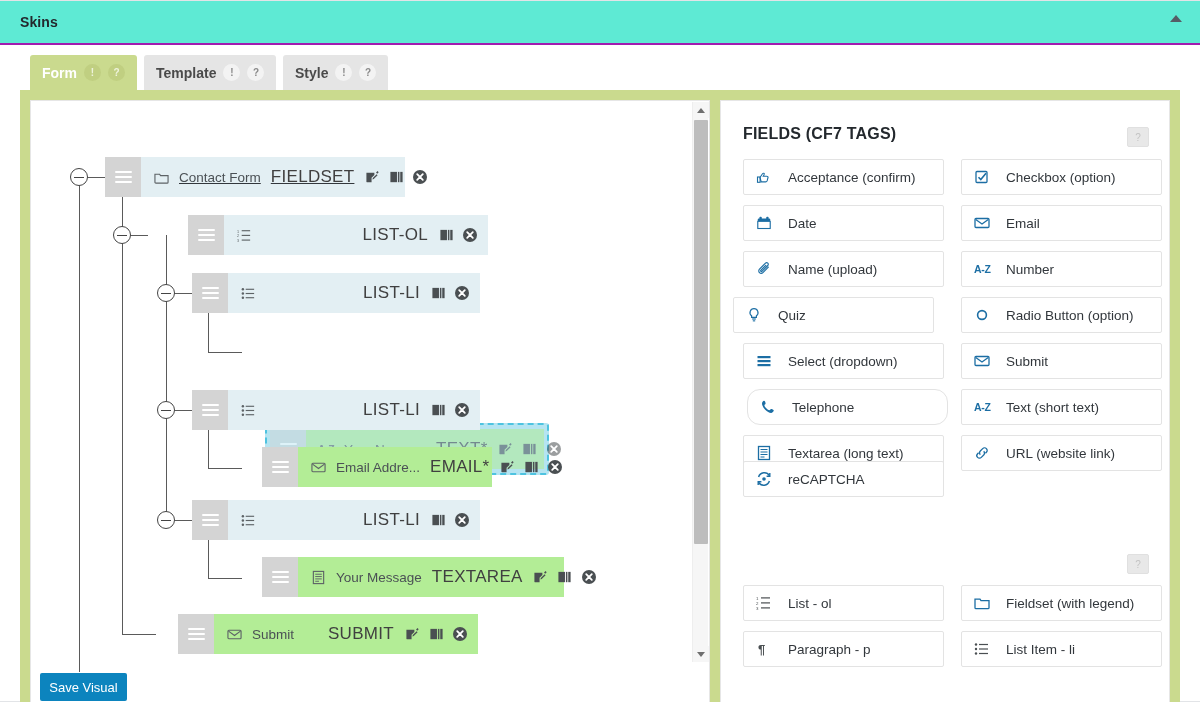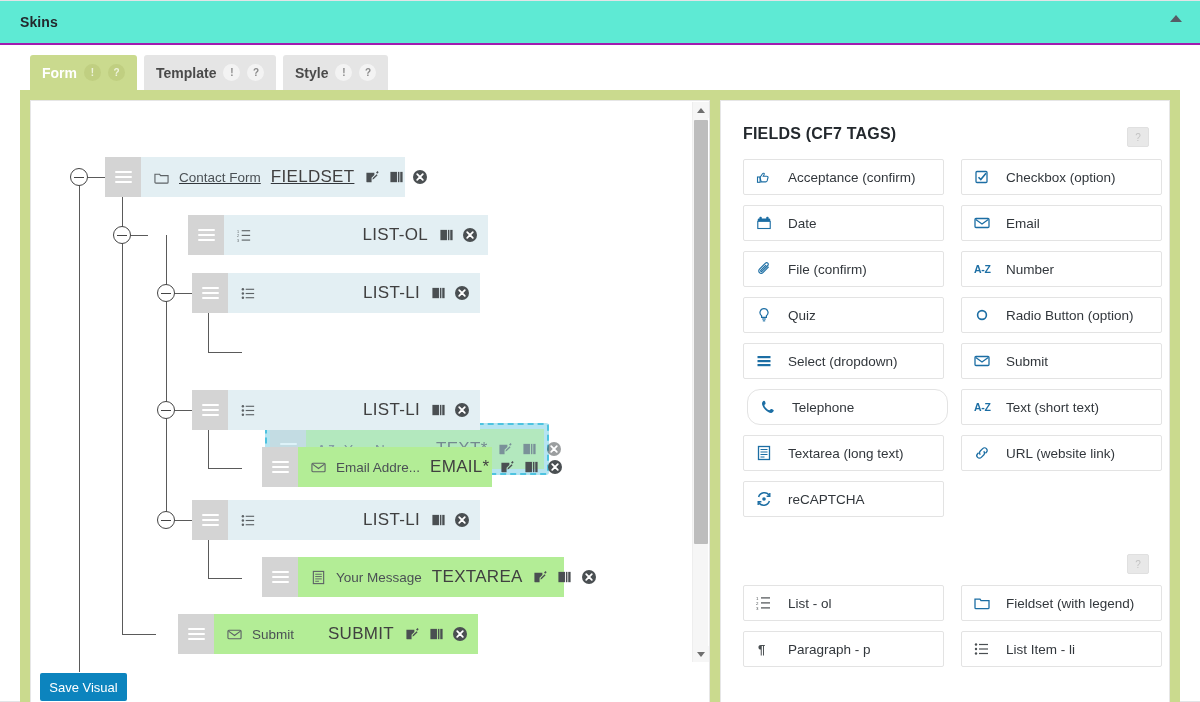--- a/index.html
+++ b/index.html
@@ -588,28 +588,28 @@
           </span>
         <span class="f-label">Email</span>
       </div>
 
       <div class="field-btn" style="left:22px;  top:150px;">
         <span class="f-icon">
             <svg width="16" height="16" viewBox="0 0 16 16">
               <path d="M12.3 6.2 6.9 11.6a2.4 2.4 0 0 1-3.4-3.4l6-6a1.6 1.6 0 0 1 2.3 2.3L5.9 10.4a.8.8 0 0 1-1.1-1.1l5-5" fill="none" stroke="currentColor" stroke-width="1.2" stroke-linecap="round"></path>
             </svg>
           </span>
-        <span class="f-label">File (confirm)</span>
+        <span class="f-label">Name (upload)</span>
       </div>
       <div class="field-btn" style="left:240px; top:150px;">
         <span class="f-icon az">A-Z</span>
         <span class="f-label">Number</span>
       </div>
 
-      <div class="field-btn" style="left:22px;  top:196px;">
+      <div class="field-btn" style="left:12px;  top:196px;">
         <span class="f-icon">
             <svg width="16" height="16" viewBox="0 0 16 16">
               <path d="M8 1.6a4 4 0 0 0-2.4 7.2v1.6h4.8V8.8A4 4 0 0 0 8 1.6z" fill="none" stroke="currentColor" stroke-width="1.2"></path>
               <rect x="6.2" y="11.4" width="3.6" height="1.2" fill="currentColor"></rect>
               <rect x="6.8" y="13.3" width="2.4" height="1.1" fill="currentColor"></rect>
             </svg>
           </span>
         <span class="f-label">Quiz</span>
       </div>
       <div class="field-btn" style="left:240px; top:196px;">
@@ -669,21 +669,21 @@
       <div class="field-btn" style="left:240px; top:334px;">
         <span class="f-icon">
             <svg width="16" height="16" viewBox="0 0 16 16">
               <path d="M6.3 9.7a2.6 2.6 0 0 1 0-3.7l2.4-2.4a2.6 2.6 0 0 1 3.7 3.7l-1 1" fill="none" stroke="currentColor" stroke-width="1.3"></path>
               <path d="M9.7 6.3a2.6 2.6 0 0 1 0 3.7l-2.4 2.4a2.6 2.6 0 0 1-3.7-3.7l1-1" fill="none" stroke="currentColor" stroke-width="1.3"></path>
             </svg>
           </span>
         <span class="f-label">URL (website link)</span>
       </div>
 
-      <div class="field-btn" style="left:22px;  top:380px;">
+      <div class="field-btn" style="left:22px;  top:360px;">
         <span class="f-icon">
             <svg width="16" height="16" viewBox="0 0 16 16">
               <path d="M13.4 4.6A6 6 0 0 0 2.6 6M2.6 11.4A6 6 0 0 0 13.4 10" fill="none" stroke="currentColor" stroke-width="1.5"></path>
               <circle cx="8" cy="8" r="1.8" fill="currentColor"></circle>
               <path d="M13.8 2v3.2h-3.2M2.2 14v-3.2h3.2" fill="none" stroke="currentColor" stroke-width="1.4"></path>
             </svg>
           </span>
         <span class="f-label">reCAPTCHA</span>
       </div>
 

